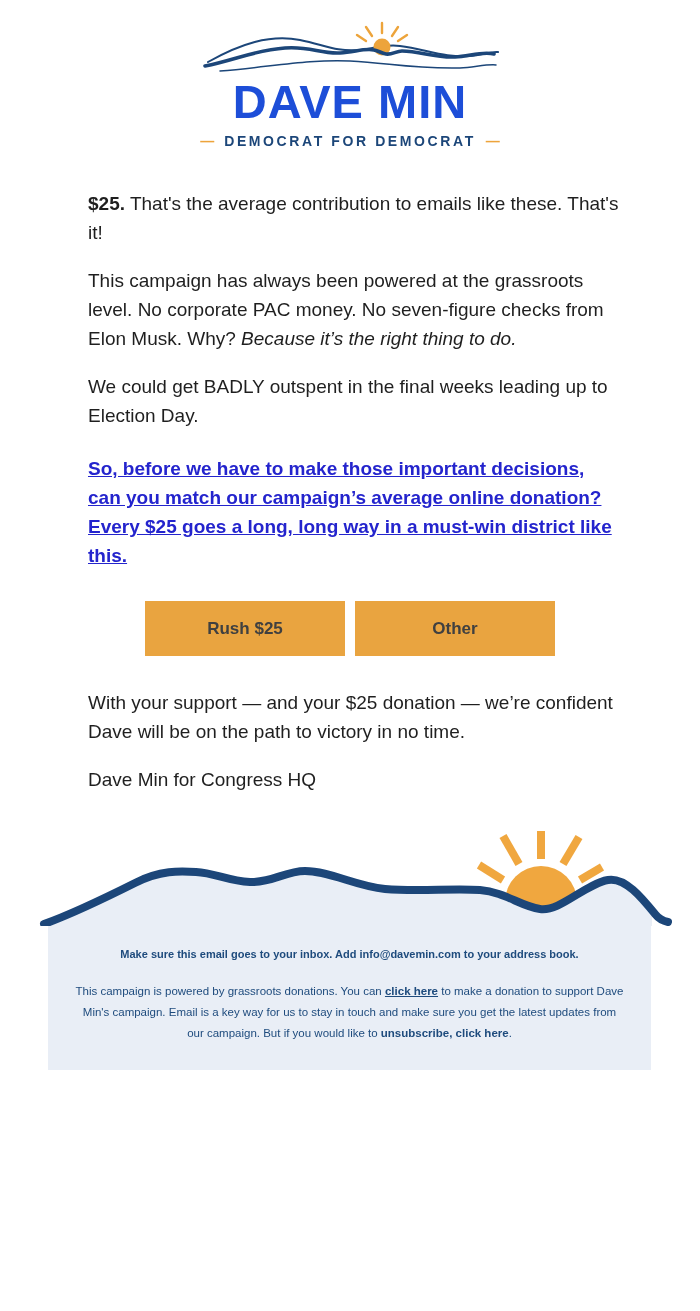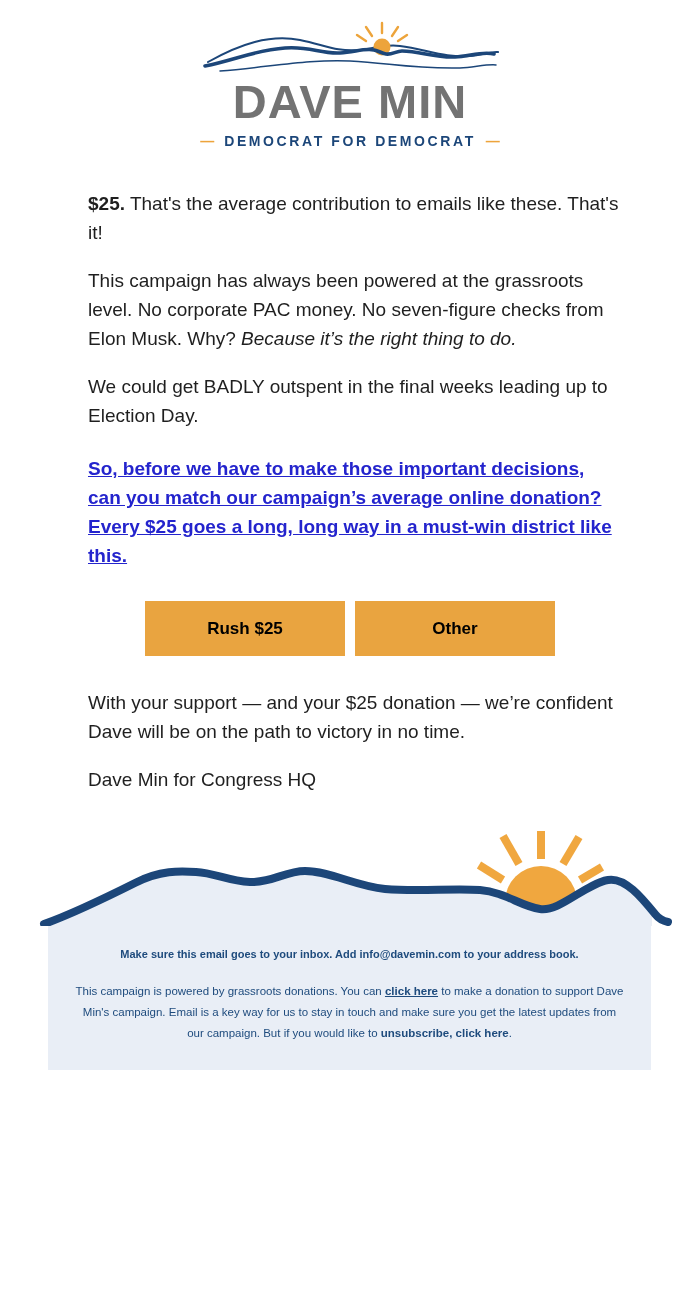--- a/index.html
+++ b/index.html
@@ -9,21 +9,21 @@
     color: #1f1f1f;
     -webkit-font-smoothing: antialiased;
   }
   .email { width: 700px; overflow: hidden; background: #fff; }
 
   
   .logo-wrap { padding-top: 20px; text-align: center; }
   .logo-art { display: block; margin: 0 auto; }
   .logo-name {
     font-size: 47px; font-weight: 800; letter-spacing: 1px;
-    color: #737373; line-height: 1.02; margin-top: 2px; text-align: center;
+    color: #1d4ed8; line-height: 1.02; margin-top: 2px; text-align: center;
   }
   .logo-tagline {
     margin-top: 7px; font-size: 14px; font-weight: 700;
     letter-spacing: 2.6px; color: #1c4679;
     display: flex; align-items: center; justify-content: center; gap: 10px;
   }
   .logo-tagline .dash { color: #eda43b; font-weight: 700; letter-spacing: 0; }
 
   
   .content { padding: 40px 80px 0 80px; }
@@ -36,21 +36,21 @@
   }
   .cta-para { margin-top: 24px !important; }
 
   
   .btn-row {
     display: flex; justify-content: center; gap: 10px;
     margin: 31px 0 32px 0;
   }
   .btn {
     display: block; width: 200px; height: 55px; line-height: 55px;
-    background: #e9a440; color: #000000; text-align: center;
+    background: #e9a440; color: #404040; text-align: center;
     font-size: 17px; font-weight: 700; text-decoration: none; cursor: pointer;
   }
 
   
   .footer { margin-top: 32px; }
   .footer-art { display: block; }
   .footer-panel {
     margin: 0 49px 8px 48px; background: #e9eef6;
     padding: 10px 0 26px 0; text-align: center; color: #1e4b7d;
   }

